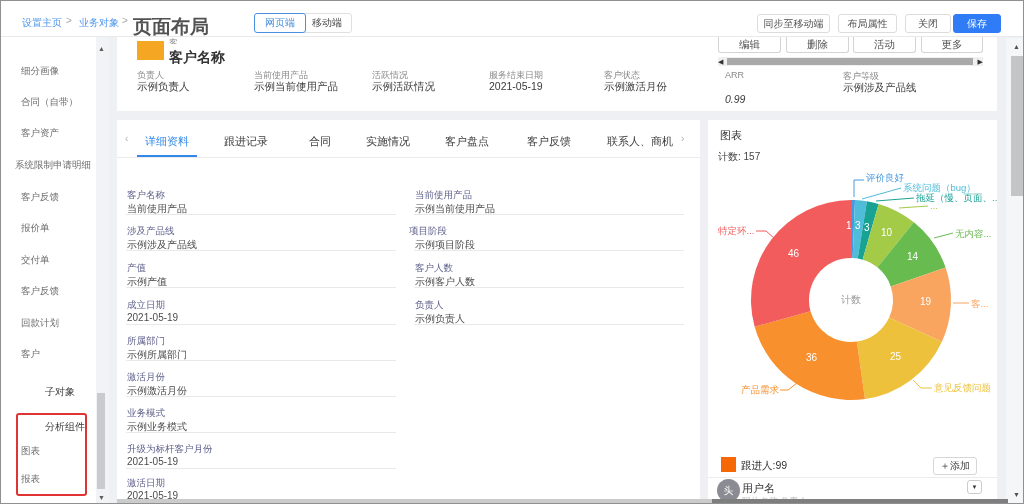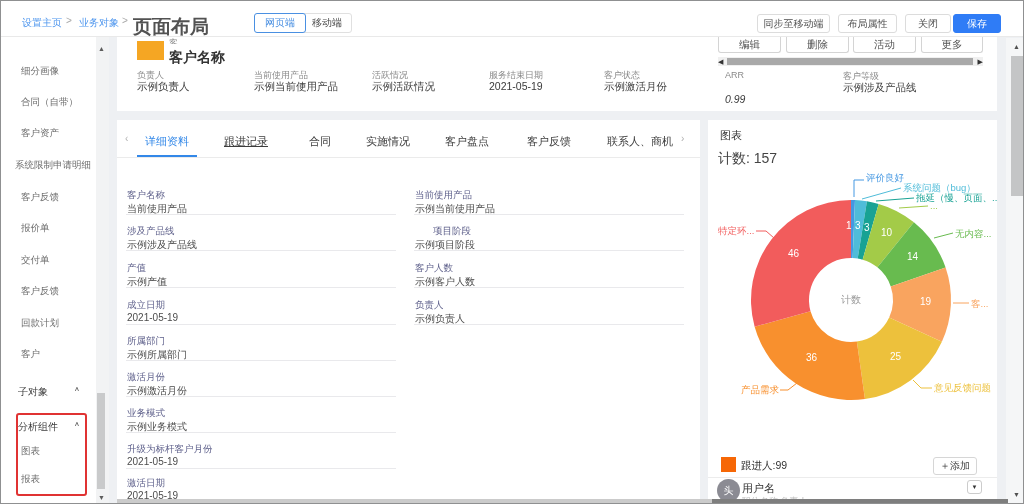--- a/index.html
+++ b/index.html
@@ -10,21 +10,21 @@
 .bc{position:absolute;top:15px;font-size:10px;color:#4e96ee;}
 .bc.sep{color:#a9a9a9;font-size:10px;top:14px;}
 .title{position:absolute;left:132px;top:13px;font-size:19px;font-weight:bold;color:#525252;}
 .tabbtn{position:absolute;top:12px;height:20px;line-height:18px;text-align:center;font-size:10px;background:#fff;border:1px solid #e0e0e0;color:#4a4a4a;border-radius:3px;}
 .tabbtn.on{border-color:#4a90e2;color:#4a90e2;z-index:2;}
 .hbtn{position:absolute;top:13px;height:19px;line-height:17px;text-align:center;font-size:10px;background:#fff;border:1px solid #dcdcdc;color:#4f4f4f;border-radius:3px;}
 .hbtn.primary{background:#2f7cf6;border-color:#2f7cf6;color:#fff;}
 
 .sidebar{position:absolute;left:1px;top:37px;width:97px;height:466px;background:#fff;}
 .sbitem{position:absolute;left:0;width:97px;text-align:left;padding-left:20px;font-size:9.5px;color:#6d6d6d;white-space:nowrap;overflow:hidden;}
-.sbhead{padding-left:17px;color:#3c3c3c;font-size:10px;}
+.sbhead{padding-left:17px;color:#3c3c3c;font-size:10px;margin-left:27px;}
 .caret{position:absolute;left:73px;font-size:8px;color:#555;transform:scaleY(0.8);}
 .redbox{position:absolute;left:15px;top:376px;width:71px;height:83px;border:2px solid #e03333;border-radius:3px;}
 .sb-track{position:absolute;left:96px;top:37px;width:13px;height:466px;background:#f2f3f4;}
 .sb-thumb{position:absolute;left:97px;top:393px;width:8px;height:96px;background:#c9cacb;}
 .arr{position:absolute;font-size:7px;color:#5c5c5c;line-height:7px;}
 
 .card{position:absolute;background:#fff;}
 
 .flabel{position:absolute;font-size:9px;color:#8a8a8a;white-space:nowrap;}
 .fvalue{position:absolute;font-size:10.5px;color:#3b3b3b;white-space:nowrap;}
@@ -107,21 +107,21 @@
   <div class="flabel" style="left:608px;top:33px;">ARR</div>
   <div class="fvalue" style="left:608px;top:56px;font-style:italic;">0.99</div>
   <div class="flabel" style="left:726px;top:33px;">客户等级</div>
   <div class="fvalue" style="left:726px;top:44px;">示例涉及产品线</div>
 </div>
 
 <div class="card" style="left:117px;top:120px;width:583px;height:383px;overflow:hidden;">
   <div class="abs" style="left:8px;top:13px;font-size:10px;color:#b0b0b0;">‹</div>
   <div class="tab on" style="left:28px;">详细资料</div>
   <div class="abs" style="left:20px;top:35px;width:60px;height:2px;background:#3388e8;"></div>
-  <div class="tab" style="left:107px;text-decoration:underline;">跟进记录</div>
+  <div class="tab" style="left:107px;">跟进记录</div>
   <div class="tab" style="left:192px;">合同</div>
   <div class="tab" style="left:249px;">实施情况</div>
   <div class="tab" style="left:328px;">客户盘点</div>
   <div class="tab" style="left:410px;">客户反馈</div>
   <div class="tab" style="left:490px;">联系人、商机</div>
   <div class="abs" style="left:564px;top:13px;font-size:10px;color:#b0b0b0;">›</div>
   <div class="abs" style="left:0;top:37px;width:583px;height:1px;background:#ebebeb;"></div>
   <div class="ffl" style="left:10px;top:69px;">客户名称</div>
     <div class="ffv" style="left:10px;top:82px;">当前使用产品</div>
     <div class="ful" style="left:9px;top:94px;"></div>
@@ -145,34 +145,34 @@
     <div class="ful" style="left:9px;top:312px;"></div>
   <div class="ffl" style="left:10px;top:323px;">升级为标杆客户月份</div>
     <div class="ffv" style="left:10px;top:336px;">2021-05-19</div>
     <div class="ful" style="left:9px;top:348px;"></div>
   <div class="ffl" style="left:10px;top:357px;">激活日期</div>
     <div class="ffv" style="left:10px;top:370px;">2021-05-19</div>
     <div class="ful" style="left:9px;top:382px;"></div>
   <div class="ffl" style="left:298px;top:69px;">当前使用产品</div>
     <div class="ffv" style="left:298px;top:82px;">示例当前使用产品</div>
     <div class="ful" style="left:297px;top:94px;"></div>
-  <div class="ffl" style="left:316px;top:105px;">项目阶段</div>
+  <div class="ffl" style="left:292px;top:105px;">项目阶段</div>
     <div class="ffv" style="left:298px;top:118px;">示例项目阶段</div>
     <div class="ful" style="left:297px;top:130px;"></div>
   <div class="ffl" style="left:298px;top:142px;">客户人数</div>
     <div class="ffv" style="left:298px;top:155px;">示例客户人数</div>
     <div class="ful" style="left:297px;top:167px;"></div>
   <div class="ffl" style="left:298px;top:179px;">负责人</div>
     <div class="ffv" style="left:298px;top:192px;">示例负责人</div>
     <div class="ful" style="left:297px;top:204px;"></div>
 </div>
 
 <div class="card" style="left:708px;top:120px;width:289px;height:383px;overflow:hidden;">
   <div class="abs" style="left:12px;top:8px;font-size:11px;color:#333;">图表</div>
-  <div class="abs" style="left:10px;top:30px;font-size:14px;color:#444;">计数: 157</div>
+  <div class="abs" style="left:10px;top:30px;font-size:10px;color:#444;">计数: 157</div>
   <div class="abs" style="left:13px;top:337px;width:15px;height:15px;background:#f66706;"></div>
   <div class="abs" style="left:33px;top:339px;font-size:10.5px;color:#333;">跟进人:99</div>
   <div class="addbtn">＋添加</div>
   <div class="abs" style="left:0px;top:357px;width:289px;height:1px;background:#ececec;"></div>
   <div class="abs" style="left:9px;top:359px;width:23px;height:23px;background:#8b8b93;border-radius:50%;color:#fff;font-size:10px;text-align:center;line-height:23px;">头</div>
   <div class="abs" style="left:34px;top:361px;font-size:11px;color:#333;">用户名</div>
   <div class="abs" style="left:34px;top:375px;font-size:9px;color:#c0c0c0;">职位名称 负责人</div>
   <div class="abs" style="left:259px;top:360px;width:15px;height:14px;border:1px solid #ccc;border-radius:3px;text-align:center;font-size:6px;color:#333;line-height:12px;">▼</div>
 </div>
 

